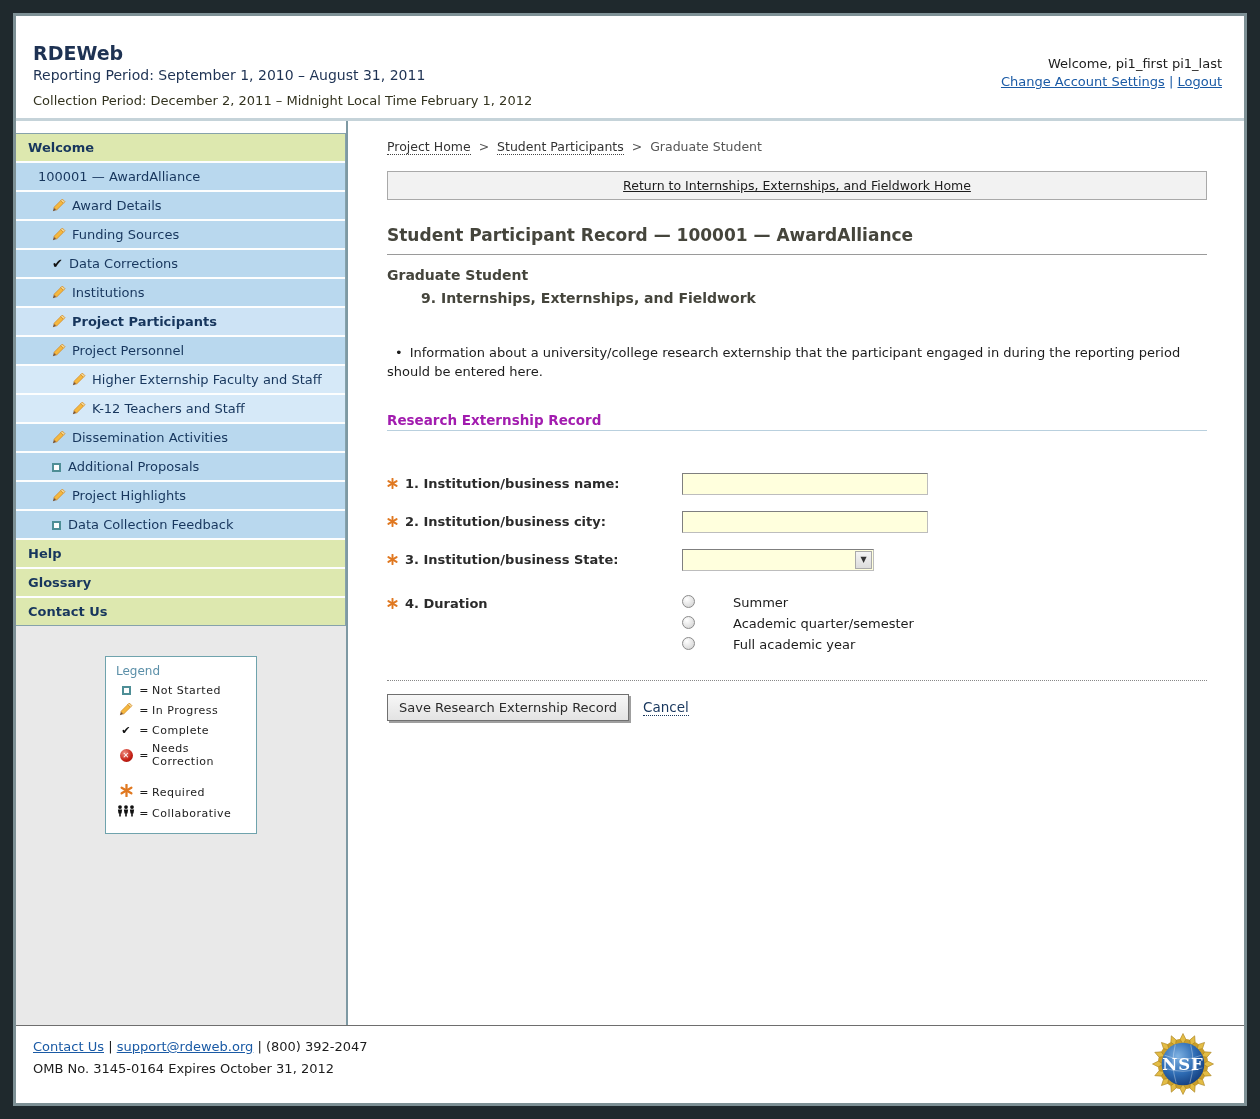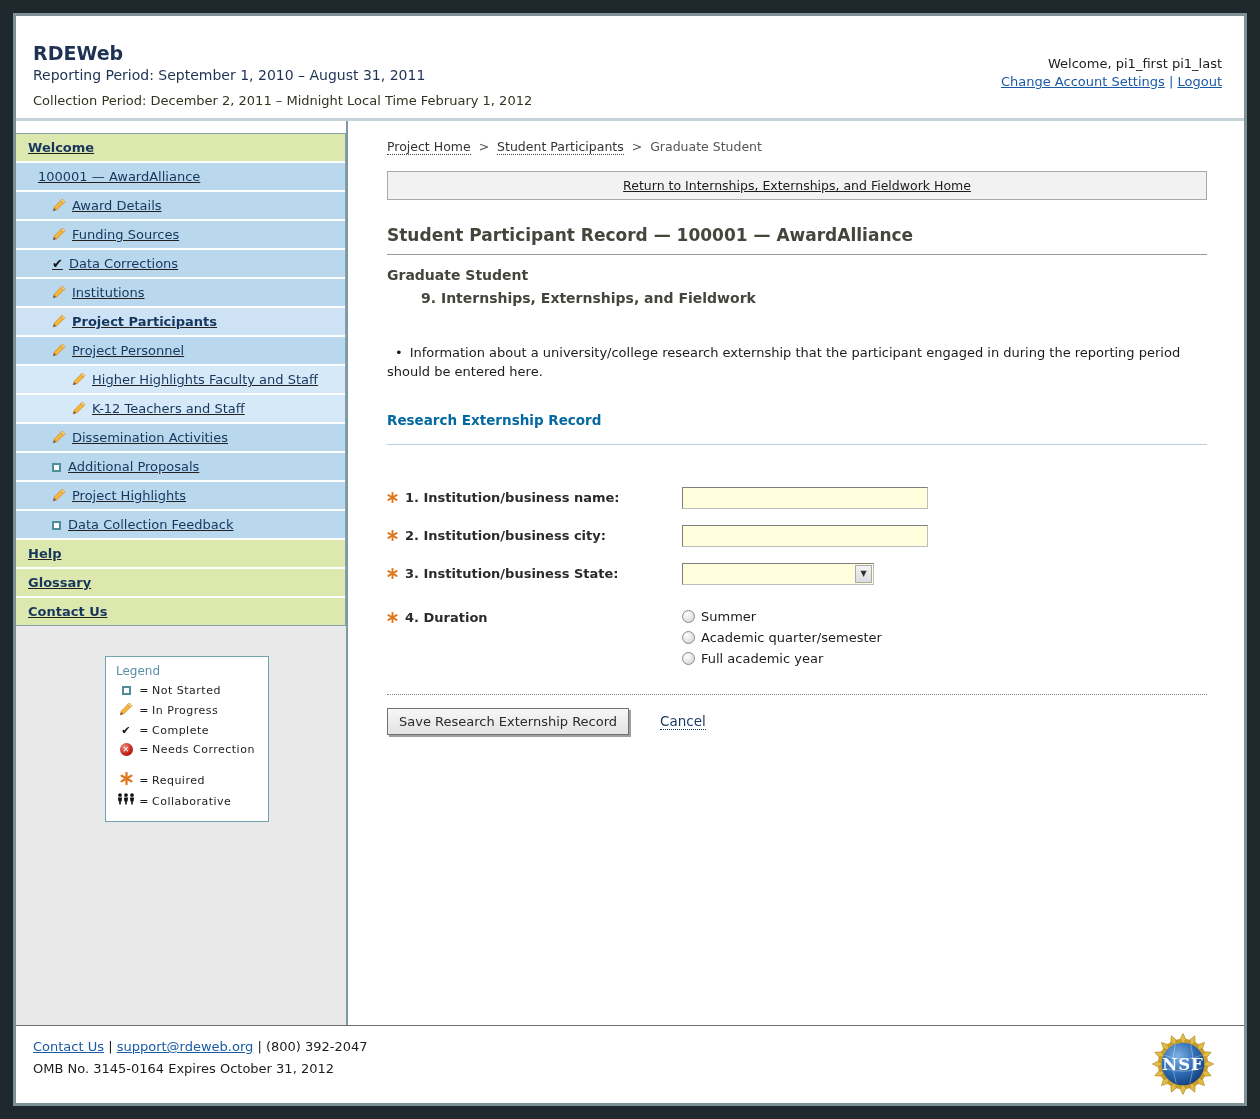--- a/index.html
+++ b/index.html
@@ -21,81 +21,81 @@
   .hdr-collection { font-size:13px; color:#33331f; margin-top:10px; }
   .hdr-right { position:absolute; top:40px; right:22px; text-align:right; font-size:13px; }
   .hdr-welcome { color:#1c1c1c; }
   .hdr-links { margin-top:3px; }
   a.blue { color:#1a5aa5; text-decoration:underline; cursor:pointer; }
   .hdr-sep { color:#1a5aa5; }
   .hdr-divider { height:3px; background:#c5d3d9; flex:0 0 auto; }
   
   .bodyrow { flex:1 1 auto; display:flex; min-height:0; }
   .sidebar { width:332px; flex:0 0 332px; border-right:2px solid #7e99a3; display:flex; flex-direction:column; background:#fff; }
-  .menu { margin-top:12px; border:1px solid #86a2ab; border-left:none;text-decoration:underline; }
+  .menu { margin-top:12px; border:1px solid #86a2ab; border-left:none; }
   .mi { padding:5px 8px 5px 12px; line-height:17px; color:#17365d; font-size:13px; cursor:pointer; }
   .mi + .mi { border-top:2px solid #fdfefe; }
   .mi.section { background:#dde8af; font-weight:bold; }
   .mi.item    { background:#b9d8ee; }
   .mi.lv1 { padding-left:22px; }
   .mi.lv2 { padding-left:36px; }
   .mi.lv3 { padding-left:56px; }
   .mi.selparent { background:#cde3f5; font-weight:bold; }
   .mi.selected  { background:#eaf4fc; font-weight:bold; }
   .mi.child     { background:#d6e9f8; }
   .ic { display:inline-block; vertical-align:-2px; margin-right:6px; }
   .check-ic { color:#111; font-weight:bold; font-style:normal; margin-right:6px; }
   .square-ic { display:inline-block; width:9px; height:9px; border:2px solid #4e8e96; background:#fdfdfd; margin-right:7px; vertical-align:-1px; }
   .sidebar-gray { flex:1 1 auto; background:#e9e9e9; }
   
-  .legend { width:164px; margin:30px 0 0 89px; background:#fff; border:1px solid #6fa3ad; padding:7px 8px 12px 10px; }
+  .legend { width:152px; margin:30px 0 0 89px; background:#fff; border:1px solid #6fa3ad; padding:7px 8px 12px 10px; }
   .legend-title { color:#5b8fa8; font-size:12px; margin-bottom:6px; }
   .lrow { display:flex; align-items:center; font-size:11px; letter-spacing:.5px; color:#1c1c1c; margin-top:5px; }
   .lrow .lic { width:20px; text-align:center; flex:0 0 20px; }
   .lrow .leq { width:16px; text-align:center; flex:0 0 16px; }
   .lrow.gap { margin-top:16px; }
   .needs-ic { display:inline-block; width:13px; height:13px; border-radius:50%;
     background:radial-gradient(circle at 35% 30%, #ef8d7f, #c41f14 60%, #8a0d0a);
     color:#fff; font-size:8px; line-height:13px; text-align:center; font-weight:bold; }
   
   .main { flex:1 1 auto; padding:18px 37px 0 39px; background:#fff; min-width:0; }
   .bc { font-size:12.5px; color:#555; }
   .bc a { color:#333; text-decoration:none; border-bottom:1px dotted #444; cursor:pointer; }
   .bc .sep { margin:0 4px; color:#555; }
   .returnbar { margin-top:17px; border:1px solid #a9a9a9; background:#f2f2f2; text-align:center; padding:6px 4px; }
   .returnbar a { color:#1c1c1c; font-size:12.5px; text-decoration:underline; cursor:pointer; }
   .ptitle { margin-top:25px; font-size:17px; font-weight:bold; color:#45453c; padding-bottom:9px; border-bottom:1px solid #9a9a9a; }
   .gs { margin-top:12px; font-size:14px; font-weight:bold; color:#45453c; }
   .gs-section { margin-top:7px; margin-left:34px; font-size:14px; font-weight:bold; color:#45453c; }
   .note { margin-top:38px; font-size:13px; color:#1c1c1c; line-height:1.45; }
   .note .bullet { margin:0 7px 0 8px; }
-  .formhead { margin-top:30px; font-size:13.5px; font-weight:bold; color:#0369a1; padding-bottom:16px; border-bottom:1px solid #b9d0de; }
+  .formhead { margin-top:30px; font-size:13.5px; font-weight:bold; color:#a21caf; padding-bottom:2px; border-bottom:1px solid #b9d0de; }
   .frm { margin-top:42px; }
   .frow { display:flex; margin-bottom:16px; align-items:flex-start; }
   .flabel { flex:0 0 295px; font-weight:bold; color:#2b2b2b; font-size:13px; padding-top:3px; }
   .req { display:inline-block; margin-right:7px; vertical-align:-1px; }
   input.yellow {
     width:246px; height:22px; background:#ffffdd; font-size:13px; padding:2px 4px;
     border:1px solid; border-color:#7f7f7f #bdbdbd #bdbdbd #7f7f7f; outline:none;
     font-family:"DejaVu Sans","Liberation Sans",sans-serif;
   }
   .sel { width:192px; height:22px; background:#ffffdd; border:1px solid; border-color:#7f7f7f #bdbdbd #bdbdbd #7f7f7f;
     position:relative; cursor:pointer; }
   .sel .arrowbtn { position:absolute; right:1px; top:1px; bottom:1px; width:17px;
     background:linear-gradient(#f4f4f4,#dcdcdc); border:1px solid #aaa; font-size:8px; color:#333;
     display:flex; align-items:center; justify-content:center; }
   .radios { padding-top:2px; }
-  .ropt { display:flex; align-items:center; margin-bottom:6px; font-size:13px; color:#1c1c1c; }
+  .ropt { display:flex; margin-bottom:6px; font-size:13px; color:#1c1c1c;gap:32px; }
   .radio { width:13px; height:13px; border-radius:50%; border:1px solid #8b8b8b; margin-right:6px; flex:0 0 13px;
     background:radial-gradient(circle at 35% 30%, #ffffff, #dddddd 70%, #c6c6c6); cursor:pointer; }
   .actions { margin-top:22px; border-top:1px dotted #888; padding-top:13px; display:flex; align-items:center; }
   .savebtn { font-size:13px; color:#2b2b2b; padding:5px 11px; cursor:pointer;
     background:linear-gradient(#f7f7f7,#e3e3e3); border:1px solid #707070; box-shadow:2px 2px 0 #9f9f9f;
     font-family:"DejaVu Sans","Liberation Sans",sans-serif; }
-  .cancel { margin-left:31px; color:#17365d; text-decoration:none; border-bottom:1px dotted #17365d; cursor:pointer; font-size:13.5px;text-align:right; }
+  .cancel { margin-left:14px; color:#17365d; text-decoration:none; border-bottom:1px dotted #17365d; cursor:pointer; font-size:13.5px;text-align:right; }
   
   .ftr { flex:0 0 78px; border-top:1px solid #6e6e6e; position:relative; padding:13px 20px 0 17px; background:#fff; }
   .ftr-line1 { font-size:13px; color:#1c1c1c; }
   .ftr-line2 { font-size:13px; color:#1c1c1c; margin-top:7px; }
   .nsf { position:absolute; right:30px; top:7px; }
 </style>
 </head>
 <body>
 
 <svg width="0" height="0" style="position:absolute">
@@ -156,21 +156,21 @@
               <use href="#pencil"></use>
             </svg><span>Institutions</span></div>
         <div class="mi item lv2 selparent"><svg class="ic" width="14" height="14" viewBox="0 0 16 16">
               <use href="#pencil"></use>
             </svg><span>Project Participants</span></div>
         <div class="mi item lv2"><svg class="ic" width="14" height="14" viewBox="0 0 16 16">
               <use href="#pencil"></use>
             </svg><span>Project Personnel</span></div>
         <div class="mi item lv3 child"><svg class="ic" width="14" height="14" viewBox="0 0 16 16">
               <use href="#pencil"></use>
-            </svg><span>Higher Highlights Faculty and Staff</span></div>
+            </svg><span>Higher Externship Faculty and Staff</span></div>
         <div class="mi item lv3 child"><svg class="ic" width="14" height="14" viewBox="0 0 16 16">
               <use href="#pencil"></use>
             </svg><span>K-12 Teachers and Staff</span></div>
         <div class="mi item lv2"><svg class="ic" width="14" height="14" viewBox="0 0 16 16">
               <use href="#pencil"></use>
             </svg><span>Dissemination Activities</span></div>
         <div class="mi item lv2"><span class="square-ic"></span><span>Additional Proposals</span></div>
         <div class="mi item lv2"><svg class="ic" width="14" height="14" viewBox="0 0 16 16">
               <use href="#pencil"></use>
             </svg><span>Project Highlights</span></div>

